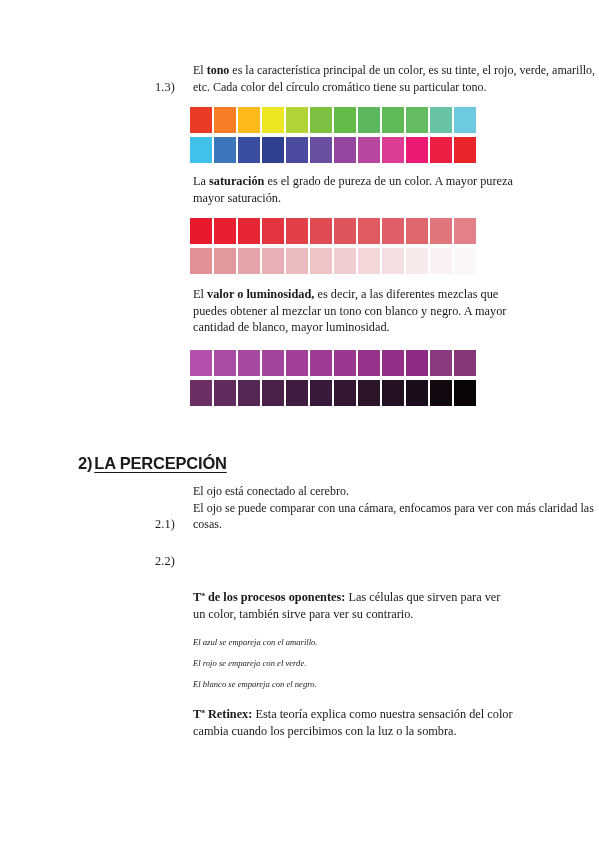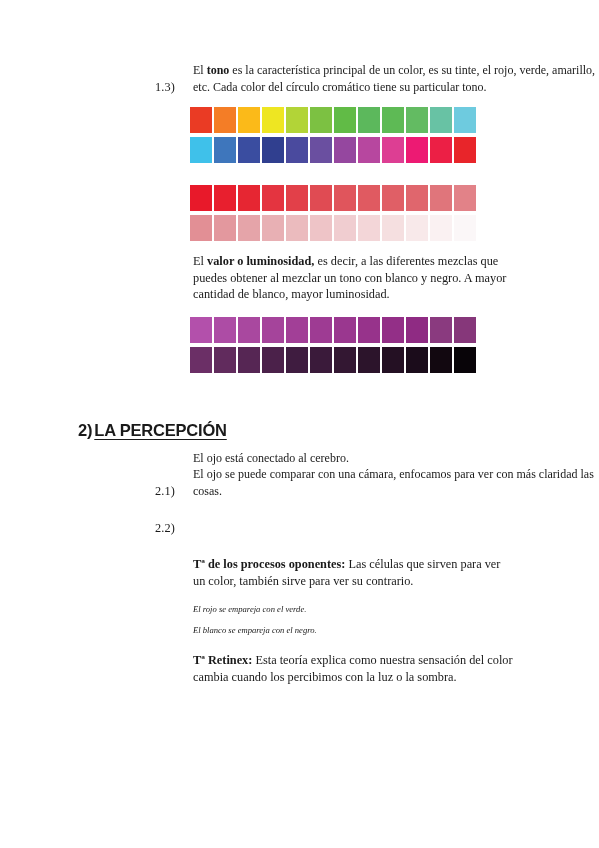--- a/index.html
+++ b/index.html
@@ -151,20 +151,23 @@
         <div class="swatch" style="background: rgb(183, 71, 159);"></div>
         <div class="swatch" style="background: rgb(221, 62, 147);"></div>
         <div class="swatch" style="background: rgb(237, 26, 115);"></div>
         <div class="swatch" style="background: rgb(236, 31, 69);"></div>
         <div class="swatch" style="background: rgb(232, 37, 42);"></div>
       </div>
   </div>
 
   <div class="spacer-10"></div>
 
+  <div class="body-para">
+    <span>La </span><b>saturación</b><span> es el grado de pureza de un color. A mayor pureza mayor saturación.</span>
+  </div>
 
   <div class="spacer-12"></div>
 
   <div class="swatch-block">
     <div class="swatch-row">
         <div class="swatch" style="background: rgb(232, 25, 42);"></div>
         <div class="swatch" style="background: rgb(232, 31, 46);"></div>
         <div class="swatch" style="background: rgb(230, 38, 50);"></div>
         <div class="swatch" style="background: rgb(228, 52, 64);"></div>
         <div class="swatch" style="background: rgb(226, 64, 73);"></div>
@@ -255,20 +258,21 @@
   </div>
 
   <div class="spacer-20"></div>
 
   <div class="body-para">
     <b>Tª de los procesos oponentes:</b><span> Las células que sirven para ver un color, también sirve para ver su contrario.</span>
   </div>
 
   <div class="spacer-14"></div>
 
+  <div class="sub-note">El azul se empareja con el amarillo.</div>
   <div class="sub-note">El rojo se empareja con el verde.</div>
   <div class="sub-note">El blanco se empareja con el negro.</div>
 
   <div class="spacer-16"></div>
 
   <div class="body-para">
     <b>Tª Retinex:</b><span> Esta teoría explica como nuestra sensación del color cambia cuando los percibimos con la luz o la sombra.</span>
   </div>
 
 </div>

